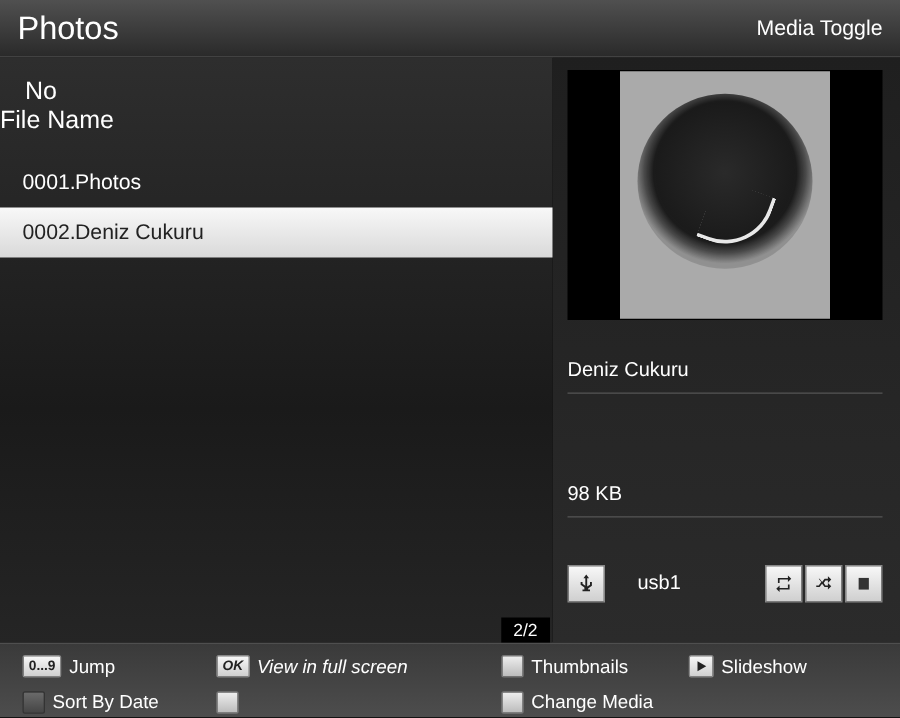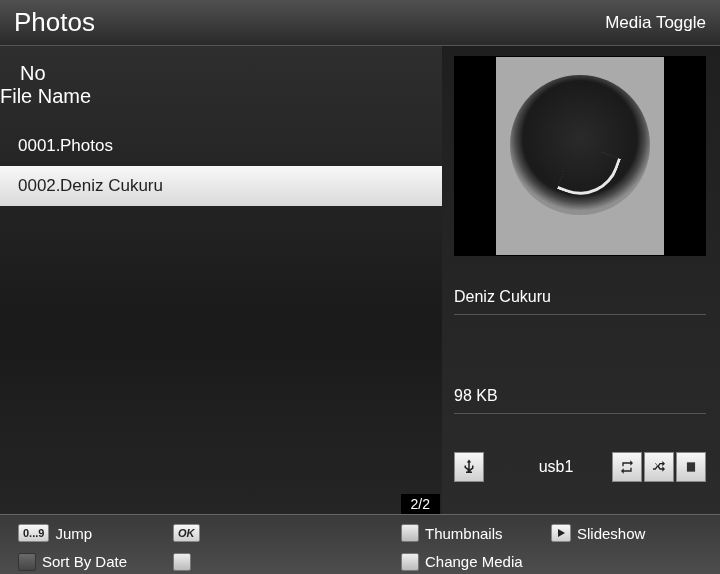--- a/index.html
+++ b/index.html
@@ -124,21 +124,21 @@
     .icon-btn {
       width: 30px;
       height: 30px;
       background: linear-gradient(to bottom, #f8f8f8, #cfcfcf);
       border: 1px solid #888;
       display: flex;
       align-items: center;
       justify-content: center;
       color: #222;
     }
-    .device-label { font-size: 16px; margin-left: 16px; flex: 1; text-align: center; }
+    .device-label { font-size: 16px; margin-left: 16px; flex: 1; }
     .right-icons { display: flex; gap: 2px; }
     .footer {
       height: 60px;
       background: linear-gradient(to bottom, #3a3a3a, #4d4d4d);
       padding: 6px 18px 0 18px;
       display: flex;
       flex-wrap: wrap;
       column-gap: 0;
       row-gap: 4px;
       font-size: 15px;
@@ -248,20 +248,21 @@
   </div>
 </div>
 
 <div class="footer">
   <div class="footer-item w1">
     <span class="key-box">0...9</span>
     <span>Jump</span>
   </div>
   <div class="footer-item w2">
     <span class="key-box">OK</span>
+    <span>View in full screen</span>
   </div>
   <div class="footer-item w4">
     <span class="key-plain"></span>
     <span>Thumbnails</span>
   </div>
   <div class="footer-item w3">
     <span class="key-box">
       <svg width="10" height="10" viewBox="0 0 10 10">
           <path fill="#222" d="M2 1l7 4-7 4z"></path>
         </svg>

